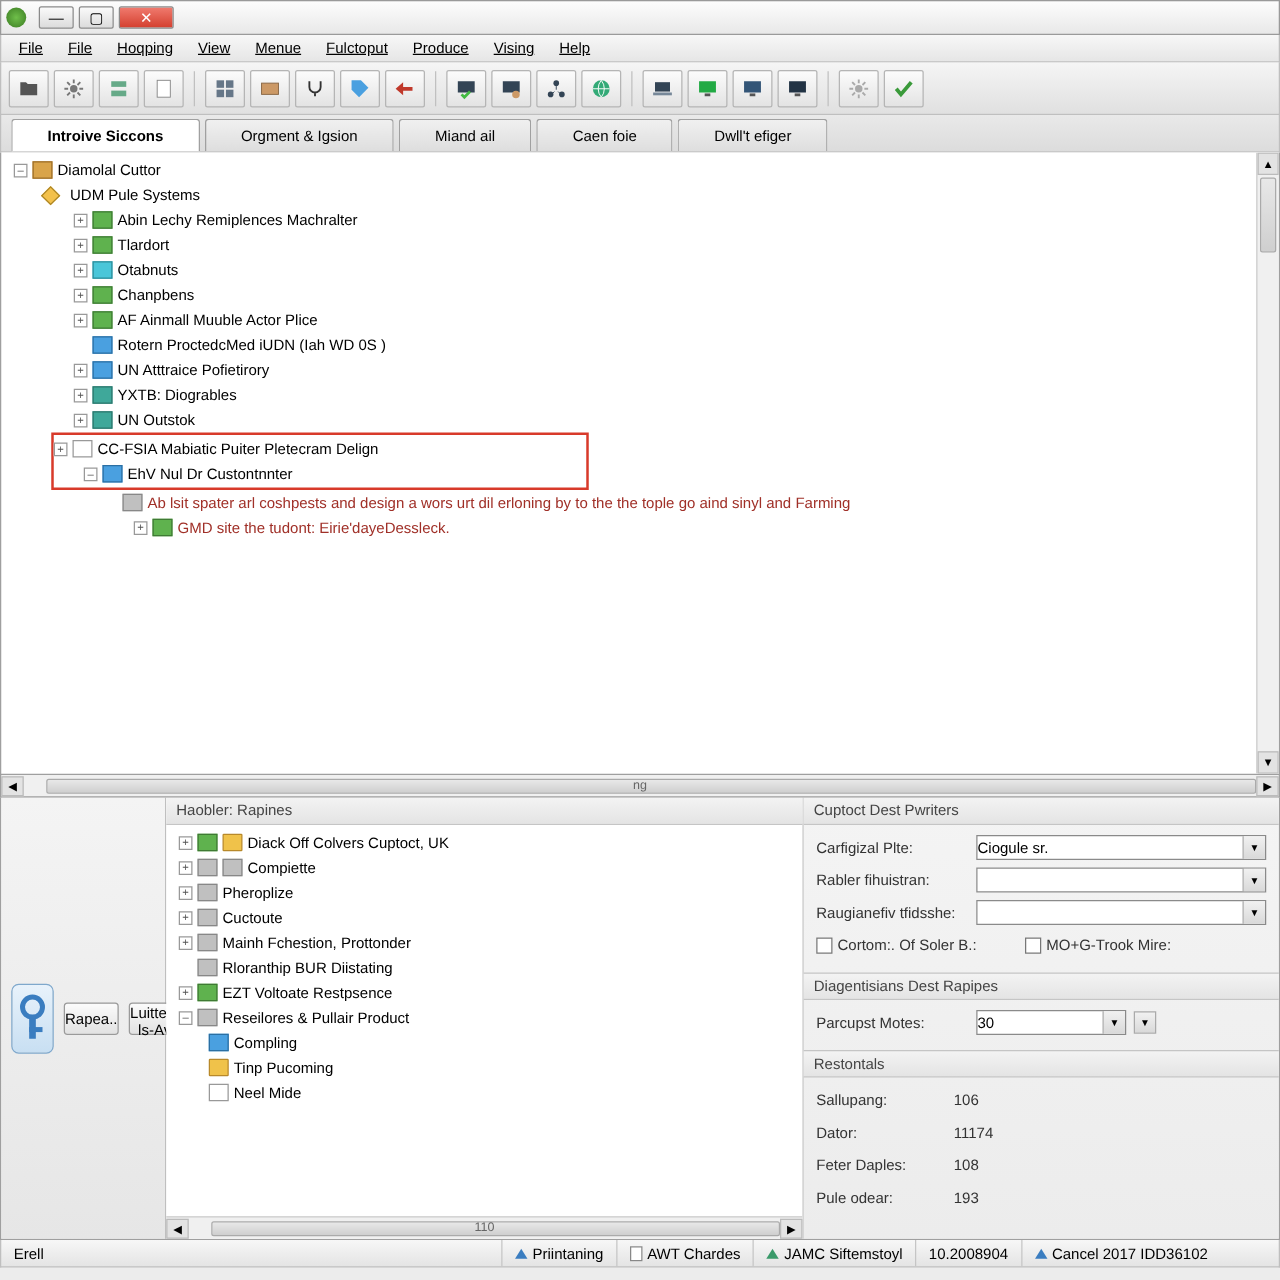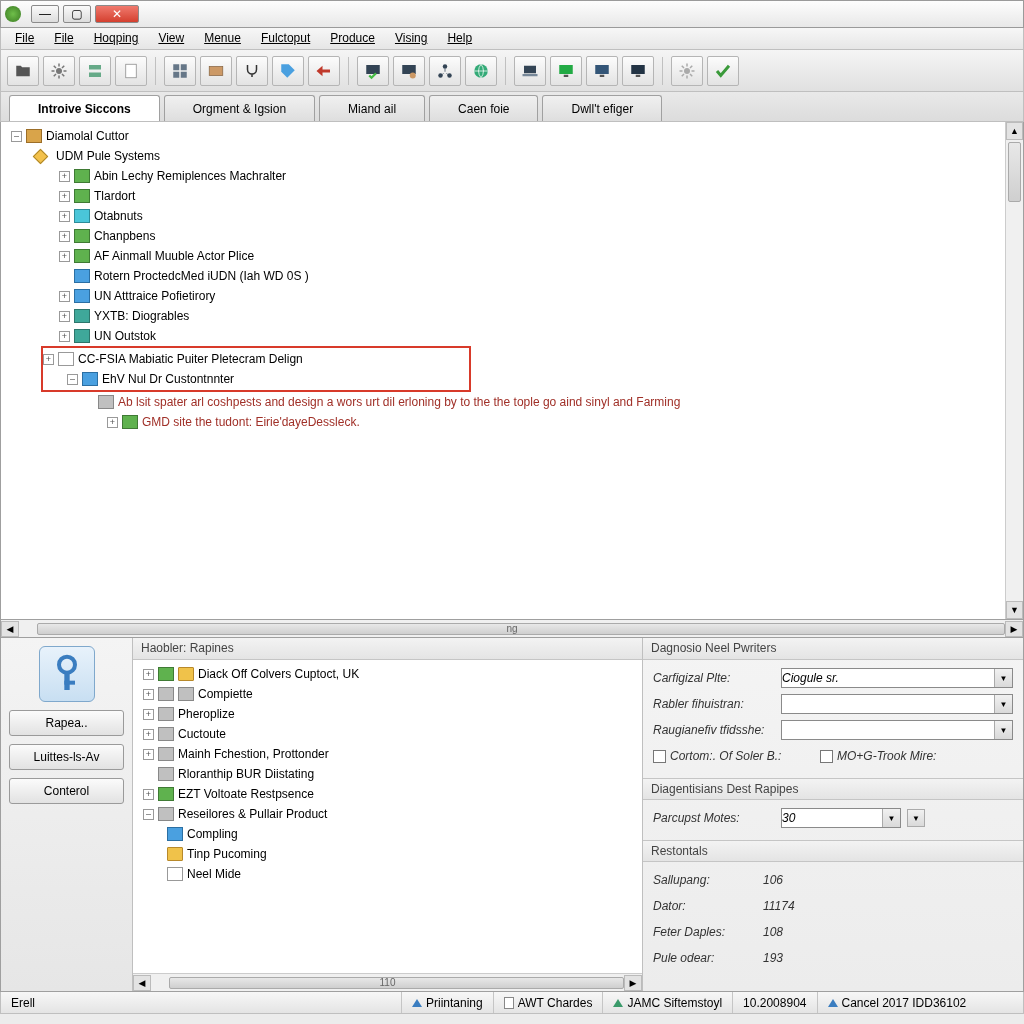--- a/index.html
+++ b/index.html
@@ -49,31 +49,31 @@
 .highlight-row { border:2px solid #d83a2a; padding:1px 0; margin-left:36px; width:430px; }
 .red-text { color:#a03028; }
 .hsb { height:18px; background:#f0f0f0; border-top:1px solid #ccc; display:flex; align-items:center; position:relative; }
 .hsb .hbtn{width:18px;height:16px;background:#e3e3e3;border:1px solid #bbb;font-size:9px;display:flex;align-items:center;justify-content:center;}
 .hsb .hbtn.r{position:absolute;right:0;}
 .hsb .hthumb{flex:1;margin:0 18px;height:12px;background:linear-gradient(#e8e8e8,#cfcfcf);border:1px solid #aaa;border-radius:2px;}
 .hsb .hcenter{position:absolute;left:50%;transform:translateX(-50%);font-size:10px;color:#666;}
 
 
 .bottom { display:flex; border:1px solid #9f9f9f; border-top:none; height: 354px; }
-.left-col { width:132px; background:linear-gradient(#f4f4f4,#e6e6e6); border-right:1px solid #bfbfbf; padding:8px; display:flex; flex-direction:column; align-items:center; gap:8px; }
+.left-col { width:132px; background:linear-gradient(#f4f4f4,#e6e6e6); border-right:1px solid #bfbfbf; padding:8px; display:flex; flex-direction:row; align-items:center; gap:8px; }
 .left-col .big-icon { width:56px; height:56px; background:linear-gradient(#e8f2fb,#c8dff2); border:1px solid #7fa8cc; border-radius:6px; display:flex; align-items:center; justify-content:center; }
 .left-col .big-icon svg{width:32px;height:40px;}
 .left-col .lbtn { width:100%; height:26px; border:1px solid #9a9a9a; background:linear-gradient(#fbfbfb,#e2e2e2); border-radius:3px; cursor:pointer; }
 
 .mid-col { flex:1; background:#fff; border-right:1px solid #bfbfbf; display:flex; flex-direction:column; }
 .panel-title { height:22px; background:linear-gradient(#f3f3f3,#e4e4e4); border-bottom:1px solid #c5c5c5; padding:3px 8px; font-weight:400; color:#444; }
 .mid-tree { flex:1; overflow:auto; padding:4px; }
 
 .right-col { width:380px; background:linear-gradient(#f4f4f4,#ececec); display:flex; flex-direction:column; }
-.form-group { padding:4px 10px 8px;font-style:italic; }
+.form-group { padding:4px 10px 8px; }
 .form-row { display:flex; align-items:center; height:24px; margin:2px 0; }
 .form-row label { width:128px; color:#333; }
 .form-row .combo { flex:1; height:20px; border:1px solid #8a8a8a; background:#fff; display:flex; align-items:center; padding:0 0; position:relative; }
 .form-row .combo .arrow { position:absolute; right:0; top:0; width:18px; height:18px; background:linear-gradient(#f1f1f1,#d9d9d9); border-left:1px solid #aaa; display:flex; align-items:center; justify-content:center; font-size:8px; }
 .form-row .chk { width:13px; height:13px; border:1px solid #777; background:#fff; margin-right:4px; display:flex; align-items:center; justify-content:center; font-size:10px; color:#2a6db0; }
 .stats .form-row label{width:110px;}
 .stats .val{color:#333;}
 
 
 .statusbar { height:22px; background:linear-gradient(#f7f7f7,#e4e4e4); border:1px solid #bfbfbf; border-top:none; display:flex; align-items:center; font-size:11px; }
@@ -402,21 +402,21 @@
     </div>
     <div class="hsb">
       <div class="hbtn">◀</div>
       <div class="hthumb"></div>
       <div class="hcenter">110</div>
       <div class="hbtn r">▶</div>
     </div>
   </div>
 
   <div class="right-col">
-    <div class="panel-title">Dagnosio Neel Pwriters</div>
+    <div class="panel-title">Cuptoct Dest Pwriters</div>
     <div class="form-group">
       <div class="form-row">
           <label>Carfigizal Plte:</label>
           <div class="combo">
             <span>Ciogule sr.</span>
             <div class="arrow">▼</div>
           </div>
         </div>
       <div class="form-row">
           <label>Rabler fihuistran:</label>

